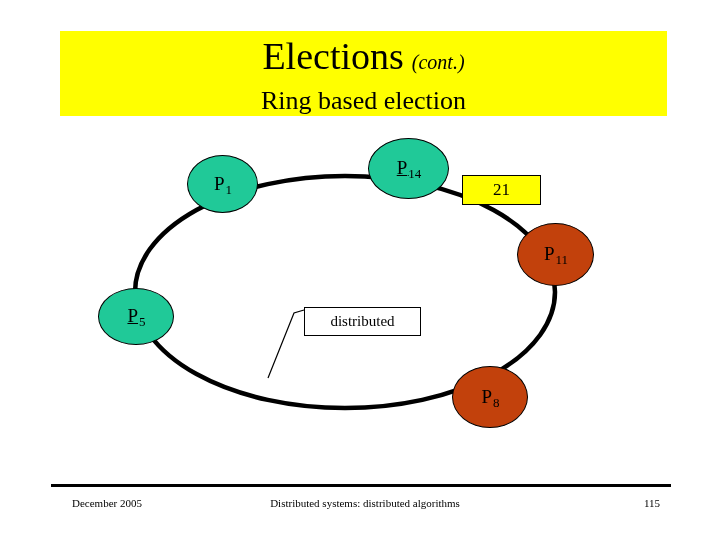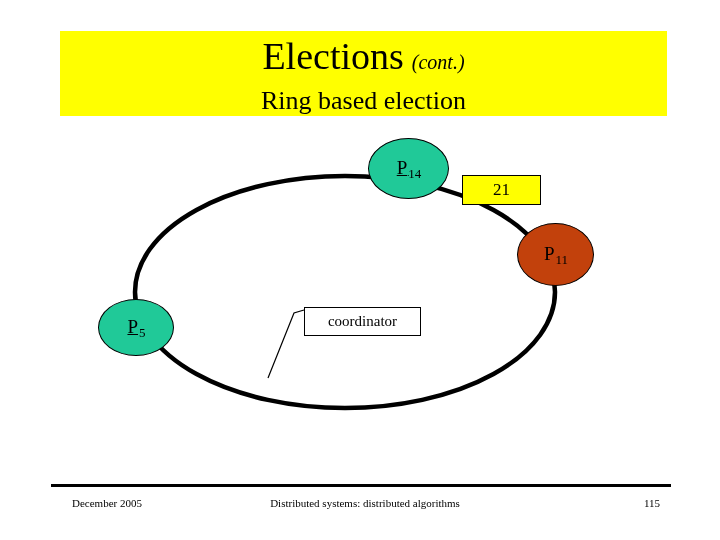--- a/index.html
+++ b/index.html
@@ -96,21 +96,21 @@
     position: relative;
     top: 4px;
     left: 1px;
   }
   .node-green { background: #20c998; }
   .node-lav   { background: #c2410c; }
 
   #node-p1  { left: 187px; top: 155px; width: 71px;  height: 58px; }
   #node-p14 { left: 368px; top: 138px; width: 81px;  height: 61px; text-decoration: underline; }
   #node-p11 { left: 517px; top: 223px; width: 77px;  height: 63px; }
-  #node-p5  { left: 98px;  top: 299px; width: 76px;  height: 57px; text-decoration: underline; }
+  #node-p5  { left: 98px;  top: 288px; width: 76px;  height: 57px; text-decoration: underline; }
   #node-p21 { left: 228px; top: 373px; width: 81px;  height: 70px; }
   #node-p8  { left: 452px; top: 366px; width: 76px;  height: 62px; }
 
   
   #msg-21 {
     position: absolute;
     left: 462px;
     top: 175px;
     width: 79px;
     height: 30px;
@@ -172,37 +172,43 @@
     <div id="subtitle-line">Ring based election</div>
   </div>
 
   <svg id="ring-svg" viewBox="0 0 720 540" xmlns="http://www.w3.org/2000/svg">
 
     <ellipse cx="345" cy="292" rx="210" ry="116" fill="none" stroke="#000000" stroke-width="4.5"></ellipse>
 
     <polyline points="304,310 294,313 268,378" fill="none" stroke="#000000" stroke-width="1.2"></polyline>
   </svg>
 
+  <div class="node node-green" id="node-p1">
+    <span class="lbl">P<sub>1</sub></span>
+  </div>
 
   <div class="node node-green" id="node-p14">
     <span class="lbl">P<sub>14</sub></span>
   </div>
 
   <div class="node node-lav" id="node-p11">
     <span class="lbl">P<sub>11</sub></span>
   </div>
 
   <div class="node node-green" id="node-p5">
     <span class="lbl">P<sub>5</sub></span>
   </div>
 
 
+  <div class="node node-lav" id="node-p8">
+    <span class="lbl">P<sub>8</sub></span>
+  </div>
 
   <div id="msg-21">21</div>
 
-  <div id="coordinator-box">coordinator</div>
+  <div id="coordinator-box">distributed</div>
 
   <div id="footer-rule"></div>
   <div class="footer-text" id="footer-date">December 2005</div>
   <div class="footer-text" id="footer-center">Distributed systems: distributed algorithms</div>
   <div class="footer-text" id="footer-page">115</div>
 
 </div>
 
 </body></html>

